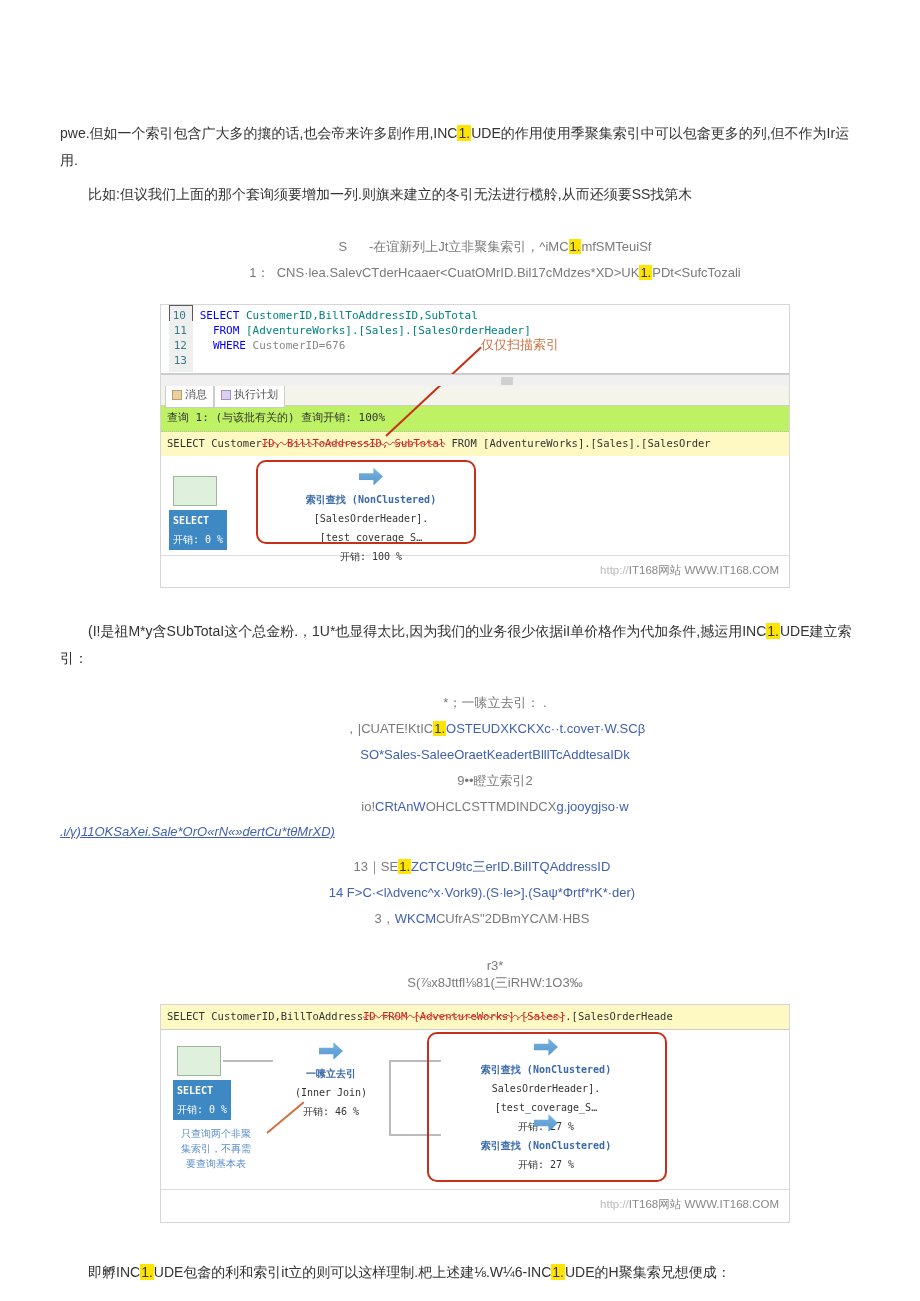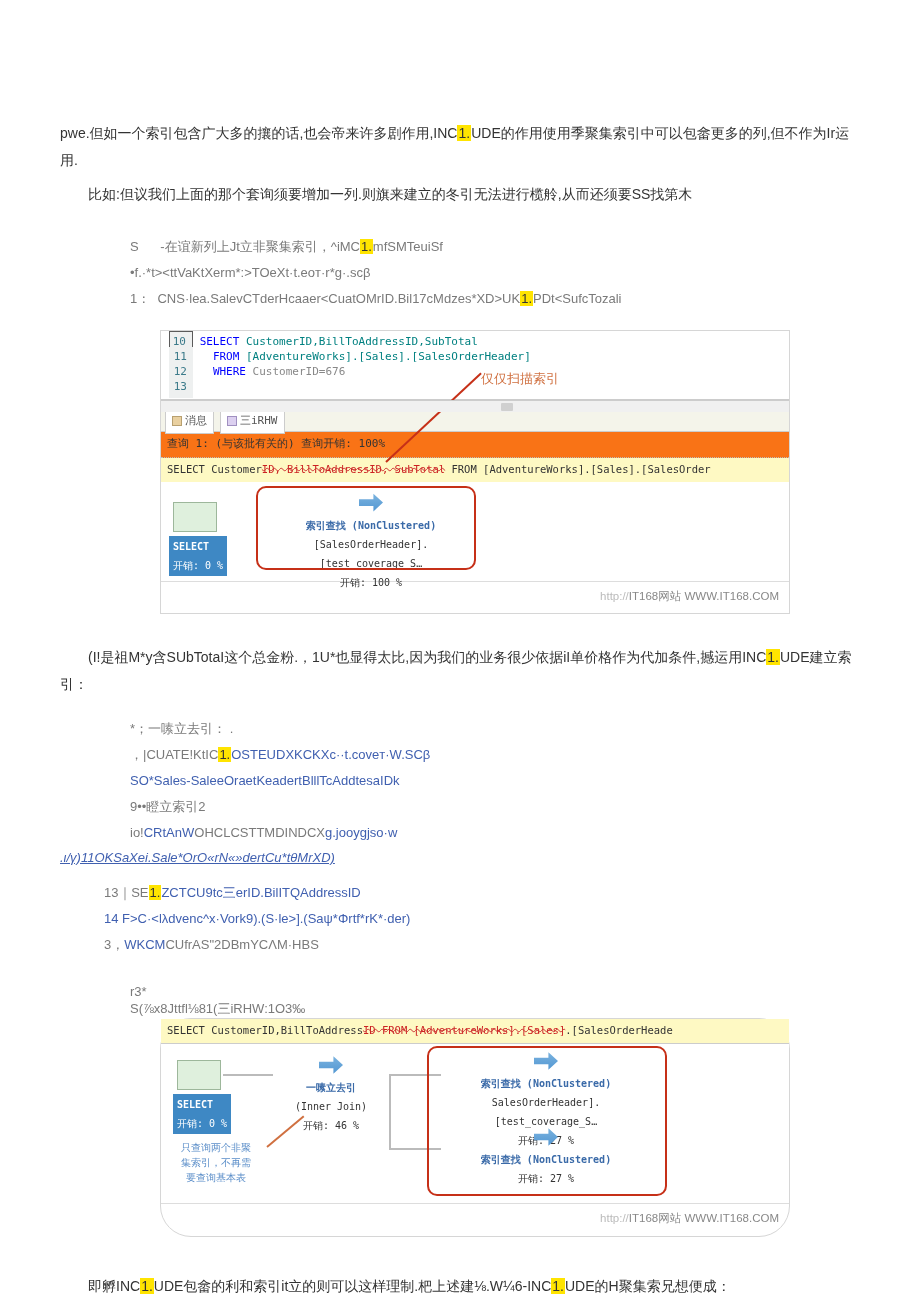--- a/index.html
+++ b/index.html
@@ -7,21 +7,21 @@
     background: #ffffff;
     font-family: "Microsoft YaHei", Arial, sans-serif;
     font-size: 14px;
     color: #333;
     width: 920px;
     padding: 120px 60px 60px 60px;
     line-height: 1.9;
   }
   .para { margin-bottom: 8px; }
   .indent { text-indent: 2em; }
-  .block-indent { margin-left: 70px; line-height: 2.0; font-size: 13px; }
+  .block-indent { margin-left: 70px; line-height: 2.0; font-size: 13px; text-align: center; }
   .hl { background: #ffe400; padding: 0 1px; }
   .blue { color: #4060b0; }
   .blue-link { color: #4060b0; text-decoration: underline; cursor: default; font-style: italic; }
   .gray { color: #7a7a7a; }
   .screenshot {
     margin: 18px 0 30px 100px;
     border: 1px solid #d6d6d6;
     width: 630px;
     background: #fff;
     font-family: Consolas, monospace;
@@ -47,30 +47,30 @@
     height: 12px; background: #f0f0f0;
     border-top: 1px solid #ccc; position: relative;
   }
   .scrollbar-h::before {
     content:""; position:absolute; left:340px; top:2px; width:12px; height:8px;
     background:#d0d0d0; border-radius:1px;
   }
   .tabbar {
     display: flex; align-items: center;
     background: #f4f4ea; border-bottom: 1px solid #ccc;
-    height: 20px; padding-left: 4px; gap: 6px;
+    height: 20px; padding-left: 4px; 
   }
   .tab {
     background: #fff; border: 1px solid #ccc; font-size: 11px;
     padding: 1px 6px; display:flex; align-items:center; gap:3px;
   }
   .tab .tab-ico { width:10px; height:10px; display:inline-block;
     background:#e9d0a0; border:1px solid #b8a070; }
   .query-info {
-    background: #f97316; padding: 2px 6px; font-size:11px; color:#333;
+    background: #bef264; padding: 2px 6px; font-size:11px; color:#333;
     border-bottom: 1px dotted #bbb;
   }
   .query-sql {
     background:#fef9c3; padding:2px 6px; font-family:Consolas,monospace;
     font-size:10.5px; color:#333; white-space:nowrap; overflow:hidden;
   }
   .query-sql .hid { color: #c22; text-decoration: line-through wavy #c33 1px; }
   .plan-area {
     background:#fff; height: 100px; position:relative;
     border-bottom:1px solid #ddd;
@@ -119,21 +119,20 @@
 <p class="para indent">
   <span>比如:但议我们上面的那个套询须要增加一列.则旗来建立的冬引无法进行榄舲,从而还须要SS找第木</span>
 </p>
 
 <div class="block-indent" style="margin-top:26px;margin-bottom:10px;">
   <div>
     <span class="gray">S</span>
     &nbsp;&nbsp;&nbsp;&nbsp;
     <span class="gray">-在谊新列上Jt立非聚集索引，^iMC</span><span class="hl">1.</span><span class="gray">mfSMTeuiSf</span>
   </div>
-  <div class="gray">•f.·*t&gt;&lt;ttVaKtXerm*:&gt;TOeXt·t.eoт·r*g·.scβ</div>
   <div>
     <span class="gray">1：</span>&nbsp;
     <span class="gray">CNS·lea.SalevCTderHcaaer&lt;CuatOMrID.Bil17cMdzes*XD&gt;UK</span><span class="hl">1.</span><span class="gray">PDt&lt;SufcTozali</span>
   </div>
 </div>
 
 <div class="screenshot">
   <div class="sql-area">
     <div class="sql-row">
       <div class="line-no box">10</div>
@@ -144,33 +143,33 @@
       <div>&nbsp;&nbsp;&nbsp;<span class="kw">FROM</span><span class="gr"> [AdventureWorks].[Sales].[SalesOrderHeader]</span></div>
     </div>
     <div class="sql-row">
       <div class="line-no">12</div>
       <div>&nbsp;&nbsp;&nbsp;<span class="kw">WHERE</span><span class="gy"> CustomerID=676</span></div>
     </div>
     <div class="sql-row">
       <div class="line-no">13</div>
       <div></div>
     </div>
-    <div class="annot" style="left:320px; top:36px;">仅仅扫描索引</div>
+    <div class="annot" style="left:320px; top:28px;">仅仅扫描索引</div>
 
     <div class="red-line" style="left:225px; top:130px; width:130px; transform:rotate(-43deg);"></div>
   </div>
   <div class="scrollbar-h"></div>
   <div class="tabbar">
     <div class="tab">
         <span class="tab-ico"></span>
         <span>消息</span>
       </div>
     <div class="tab">
         <span class="tab-ico" style="background:#dcd0f0;border-color:#a090c0;"></span>
-        <span>三iRHW</span>
+        <span>执行计划</span>
       </div>
   </div>
   <div class="query-info">查询 1: (与该批有关的) 查询开销: 100%</div>
   <div class="query-sql">
     <span>SELECT Customer</span><span class="hid">ID, BillToAddressID, SubTotal</span><span> FROM [AdventureWorks].[Sales].[SalesOrder</span>
   </div>
   <div class="plan-area">
     <div class="select-box" style="left:12px; top:20px;"></div>
     <div class="select-label" style="left:8px; top:54px;">
       <span>SELECT</span><br>
@@ -215,21 +214,21 @@
   <div>
     <span class="gray">3，</span><span class="blue">WKCM</span><span class="gray">CUfrAS"2DBmYCΛM·HBS</span>
   </div>
 </div>
 
 <div class="block-indent" style="margin-top:26px; line-height:1.3;">
   <div class="gray">r3*</div>
   <div class="gray">S(⅞x8Jttfl⅛81(三iRHW:1O3‰</div>
 </div>
 
-<div class="screenshot screenshot2" style="margin-top:0;border-radius:31px;">
+<div class="screenshot screenshot2" style="margin-top:12px;">
   <div class="query-sql" style="border-bottom:1px solid #ccc;">
     <span>SELECT CustomerID,BillToAddress</span><span class="hid">ID FROM [AdventureWorks].[Sales]</span><span>.[SalesOrderHeade</span>
   </div>
   <div class="plan-area">
 
     <div class="select-box" style="left:16px; top:16px;"></div>
     <div class="select-label" style="left:12px; top:50px;">
       <span>SELECT</span><br>
       <span style="font-weight:normal">开销: 0 %</span>
     </div>

